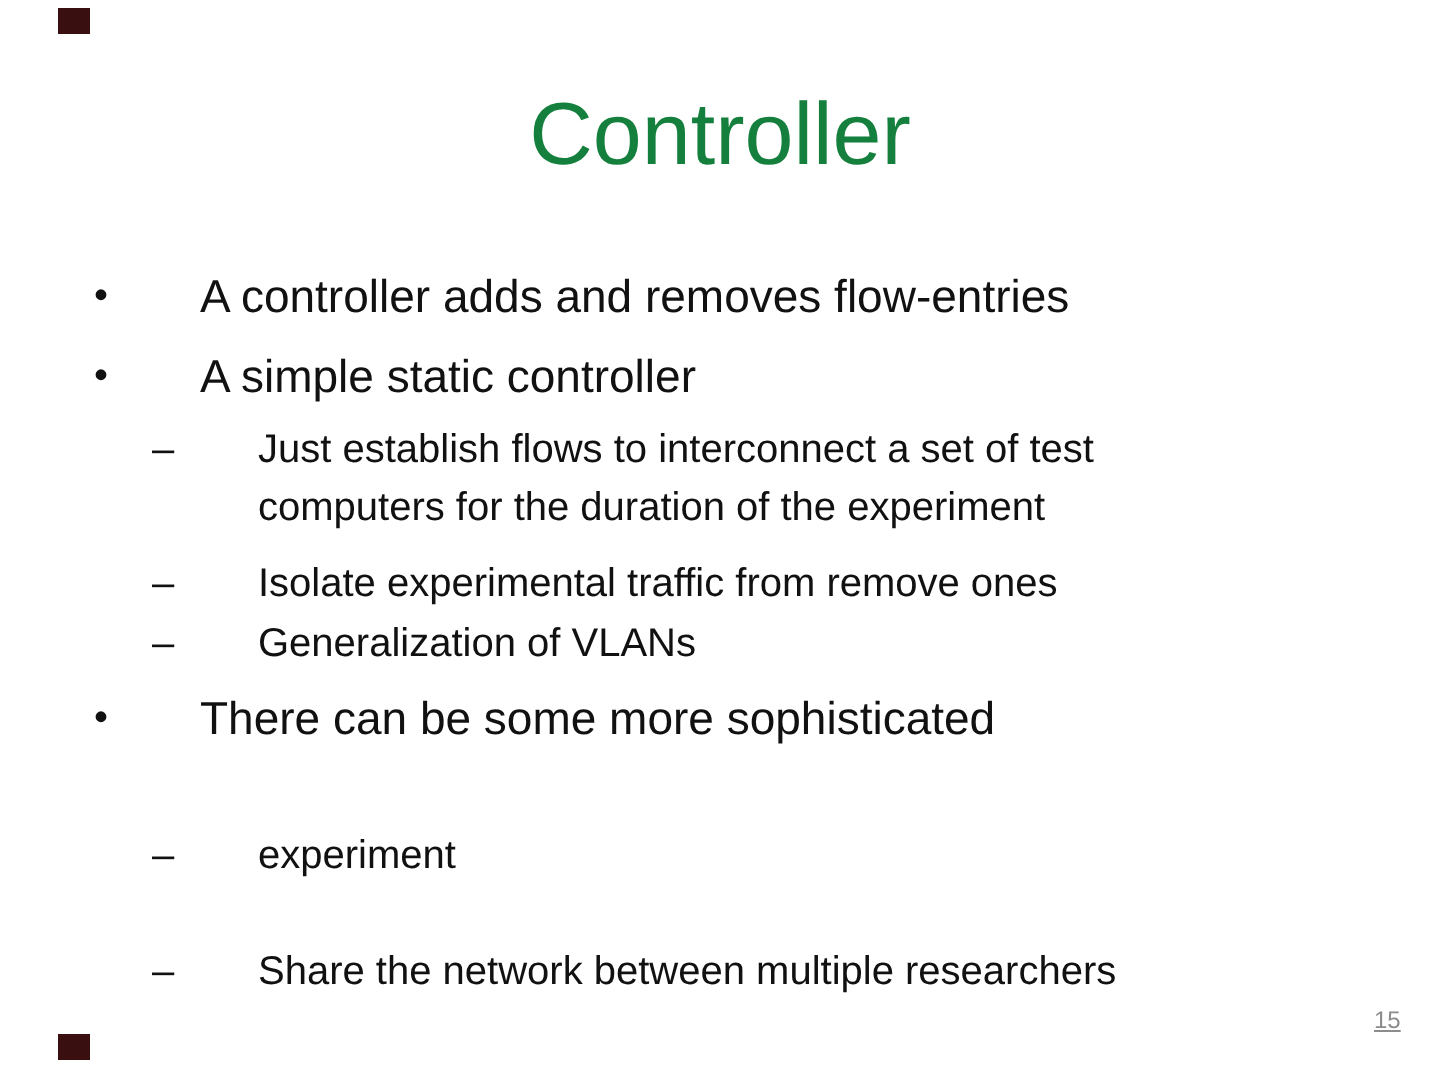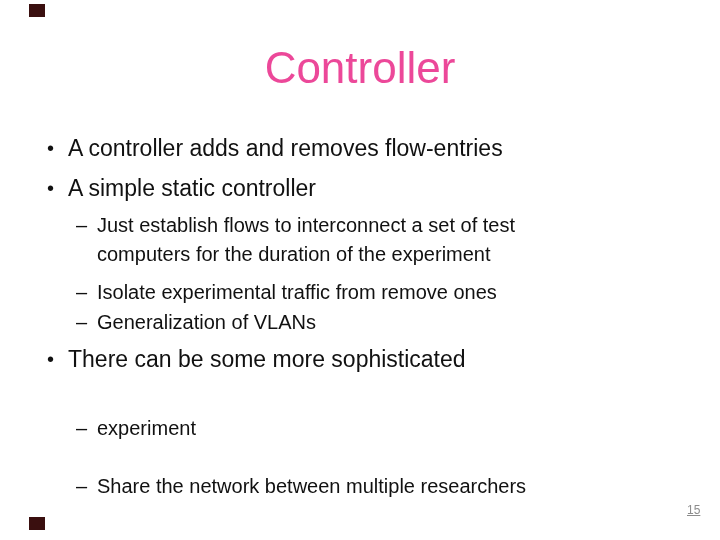--- a/index.html
+++ b/index.html
@@ -19,37 +19,37 @@
   .corner.top { top: 4px; }
   .corner.bottom { top: 517px; }
   .title {
     position: absolute;
     top: 43px; left: 0;
     width: 720px;
     text-align: center;
     font-size: 44px;
     line-height: 50px;
     white-space: nowrap;
-    color: #ec4899;
+    color: #15803d;
   }
   .para {
     position: absolute;
     white-space: nowrap;
   }
   .lvl1 { left: 68px; font-size: 23px; line-height: 27px; }
   .lvl1.lh33 { line-height: 33px; }
   .lvl2 { left: 97px; font-size: 20px; line-height: 29px; }
   .marker {
     position: absolute;
     left: -21px;
     top: 0;
   }
   .lvl1 > .marker { font-size: 20px; }
   .lvl2 > .marker { font-size: 20px; }
-  .line { white-space: nowrap; }
+  .line { white-space: nowrap; margin-left: 32px; }
   .page-number {
     position: absolute;
     top: 503px; left: 687px;
     font-size: 12px;
     line-height: 14px;
     color: #8c8c8c;
     text-decoration: underline;
   }
 </style>
 </head>

